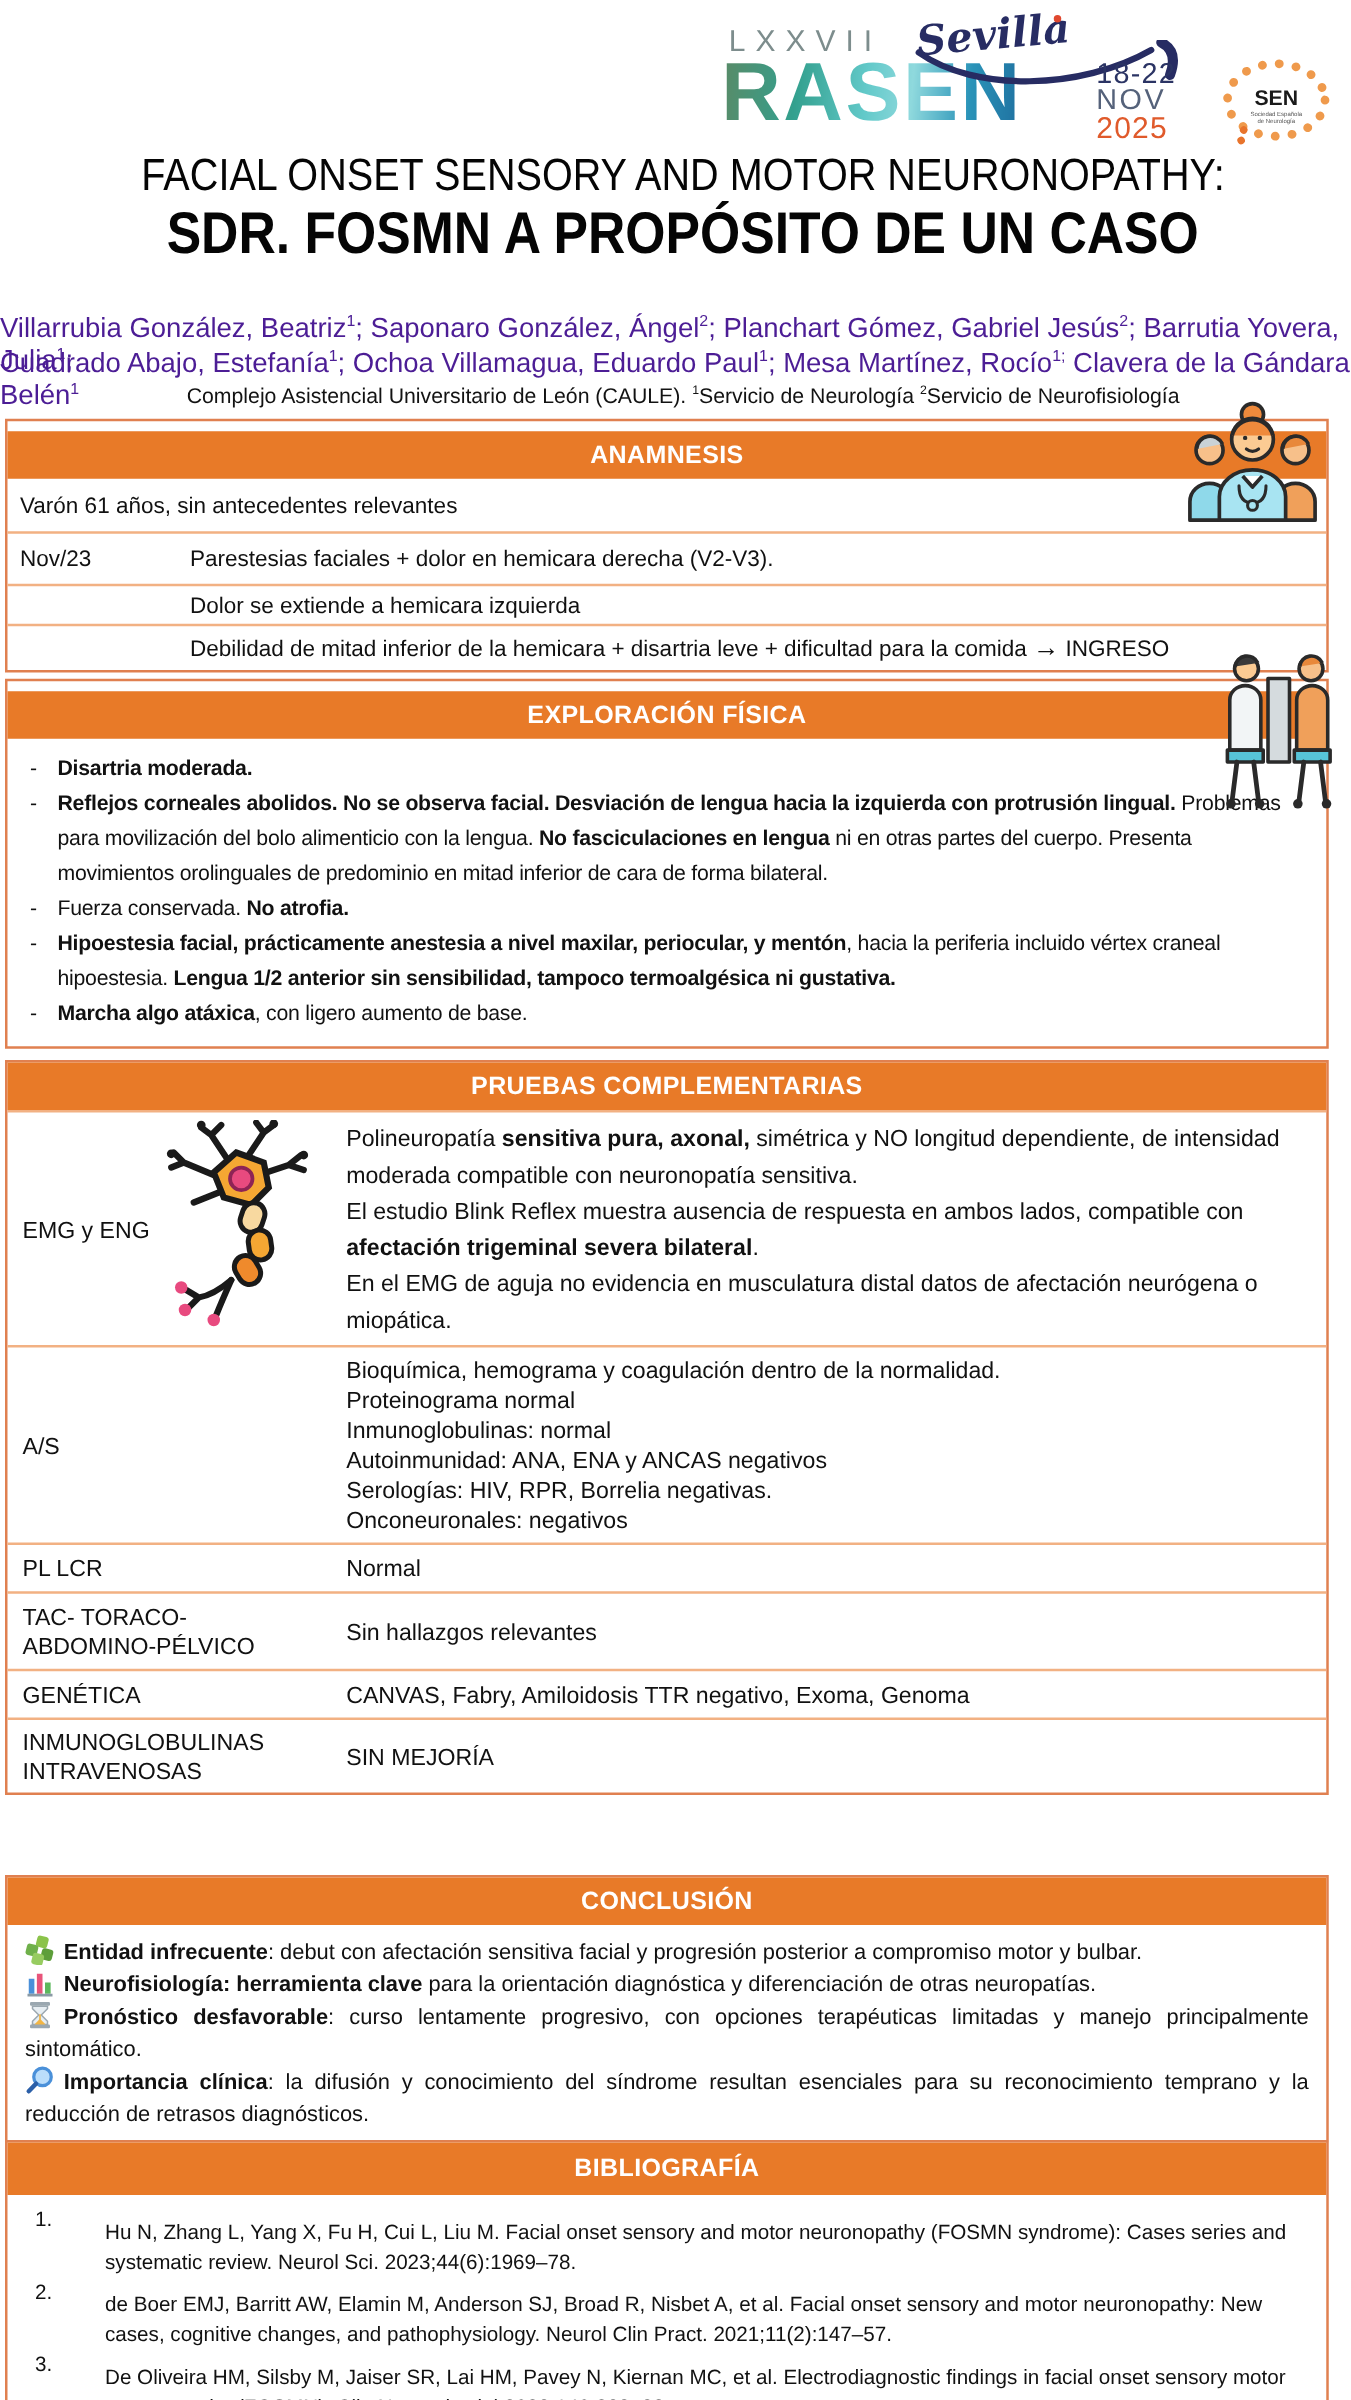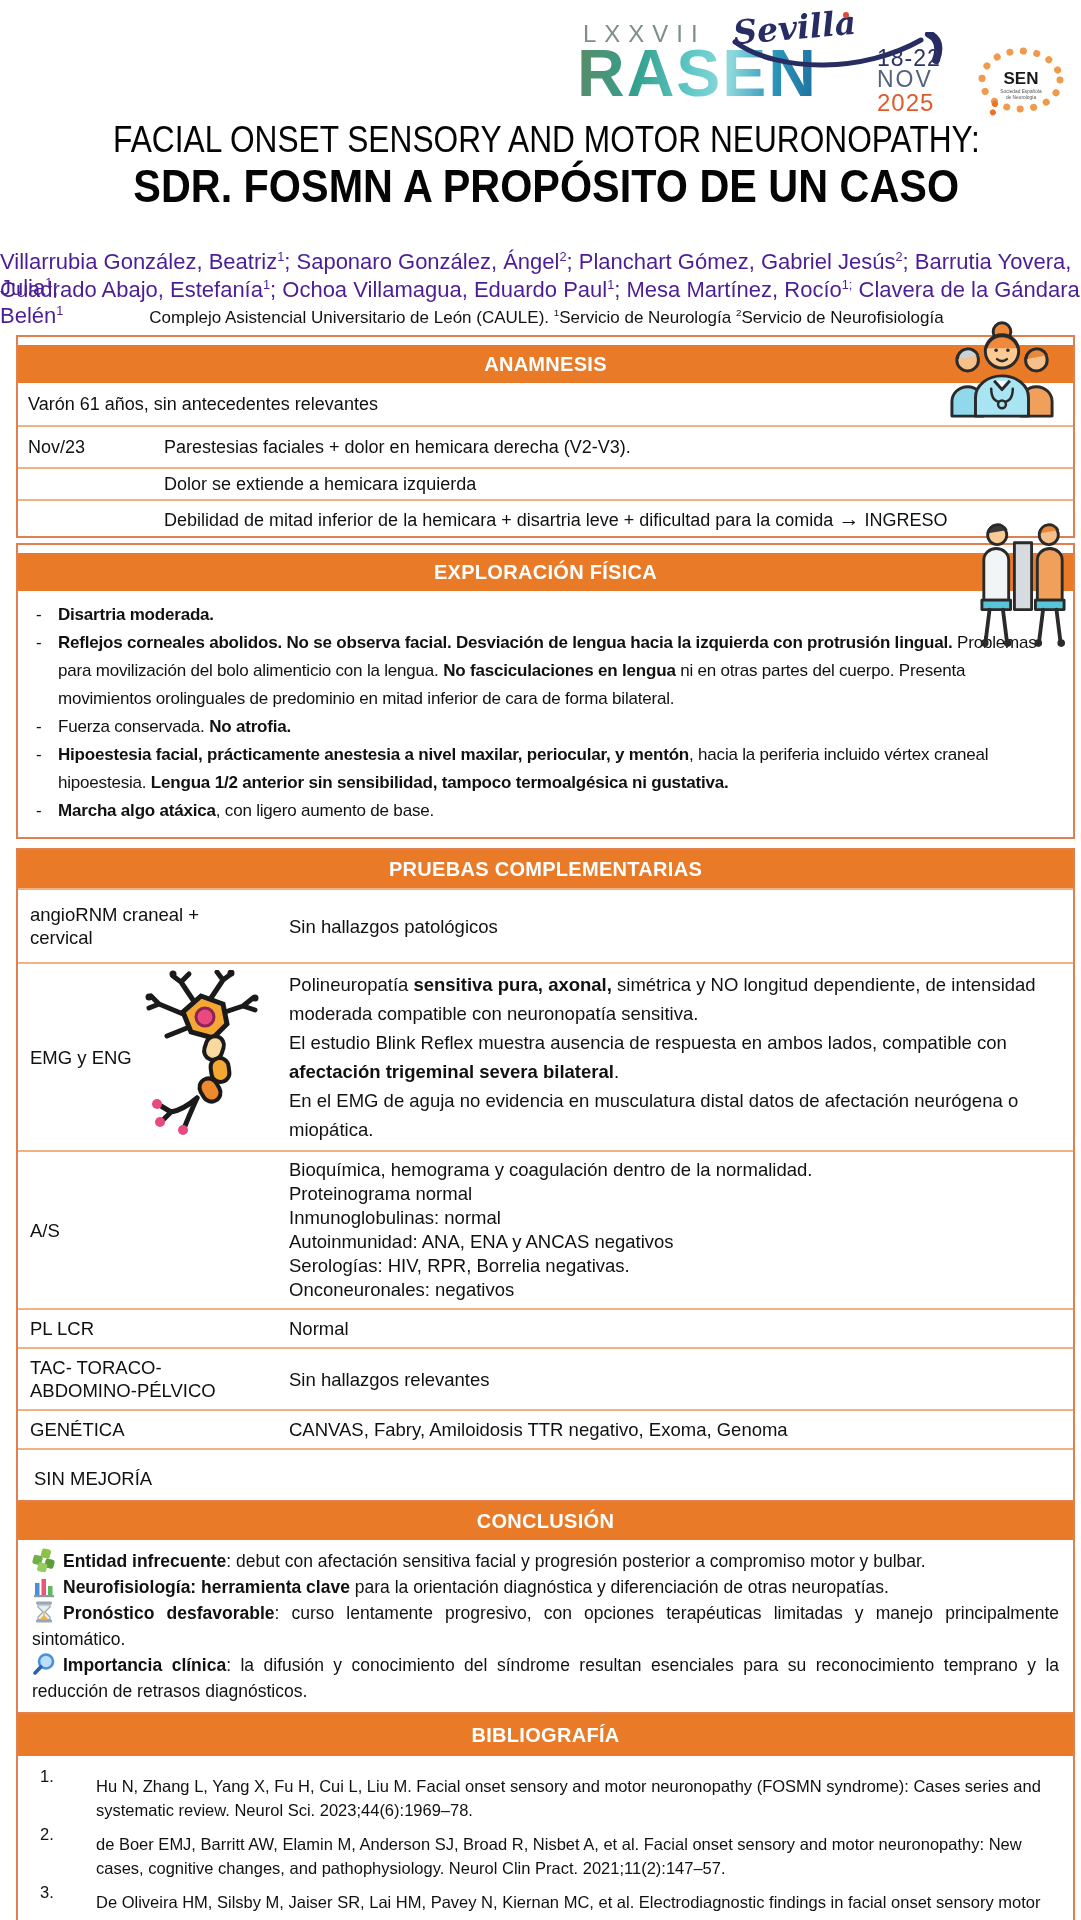--- a/index.html
+++ b/index.html
@@ -29,21 +29,21 @@
   
   .t1{position:absolute;left:0;top:119px;width:100%;text-align:center;font-size:36px;
       font-weight:400;color:#050505;letter-spacing:0;}
   .t1 .squeeze,.t2 .squeeze{display:inline-block;transform:scaleX(0.88);transform-origin:center;white-space:nowrap;}
   .t2{position:absolute;left:0;top:158px;width:100%;text-align:center;font-size:47px;font-weight:bold;color:#050505;}
   .authors{position:absolute;left:0;width:100%;text-align:left;font-size:22px;color:#4c1d95;}
   .authors1{top:249px;} .authors2{top:277px;}
   .affil{position:absolute;left:0;top:307px;width:100%;text-align:center;font-size:17px;color:#121212;}
 
   
-  .box{position:absolute;left:16px;width:1059px;border:2px solid #E08050;background:#fff;box-sizing:border-box;}
+  .box{position:absolute;left:4px;width:1059px;border:2px solid #E08050;background:#fff;box-sizing:border-box;}
   .bar{background:#E87A28;color:#fff;font-weight:bold;font-size:20px;text-align:center;
        height:38px;line-height:38px;letter-spacing:0.3px;}
   .bar-inset{margin-top:8px;}
 
   
   .anamnesis{top:335px;}
   .a-row{display:flex;align-items:center;font-size:18px;}
   .a-lined{border-top:2px solid #F2B183;}
   .a-row1{height:42px;padding-left:10px;}
   .a-r{height:40px;}
@@ -172,26 +172,20 @@
       <div class="ex-item">
         <span class="ex-dash">-</span>
         <div class="ex-text"><span class="b">Marcha algo atáxica</span><span>, con ligero aumento de base.</span></div>
       </div>
     </div>
   </div>
 
   <div class="box pruebas">
     <div class="bar">PRUEBAS COMPLEMENTARIAS</div>
 
-    <div class="p-row pr1">
-      <div class="p-label">angioRNM craneal + cervical</div>
-      <div class="p-value">
-          <p>Sin hallazgos patológicos</p>
-        </div>
-    </div>
 
     <div class="p-row pr2">
       <div class="p-label">EMG y ENG</div>
       <div class="neuron-wrap">
         <svg viewBox="0 0 150 170" width="152" height="170">
           <g stroke="#1a1a1a" stroke-width="5" stroke-linecap="round" fill="none">
             <path d="M62 30 L50 12 M50 12 L42 6 M50 12 L58 4"></path>
             <path d="M80 28 L92 10 M92 10 L86 2 M92 10 L100 4"></path>
             <path d="M52 44 L28 34 M28 34 L20 26 M28 34 L18 38"></path>
             <path d="M88 44 L112 36 M112 36 L122 28 M112 36 L124 40"></path>
@@ -251,20 +245,21 @@
     </div>
 
     <div class="p-row pr6">
       <div class="p-label">GENÉTICA</div>
       <div class="p-value">
           <p>CANVAS, Fabry, Amiloidosis TTR negativo, Exoma, Genoma</p>
         </div>
     </div>
 
     <div class="p-row pr7">
+      <div class="p-label">INMUNOGLOBULINAS INTRAVENOSAS</div>
       <div class="p-value">
           <p>SIN MEJORÍA</p>
         </div>
     </div>
   </div>
 
   <div class="box conclusion">
     <div class="bar">CONCLUSIÓN</div>
     <div class="c-body">
       <p class="c-item">

